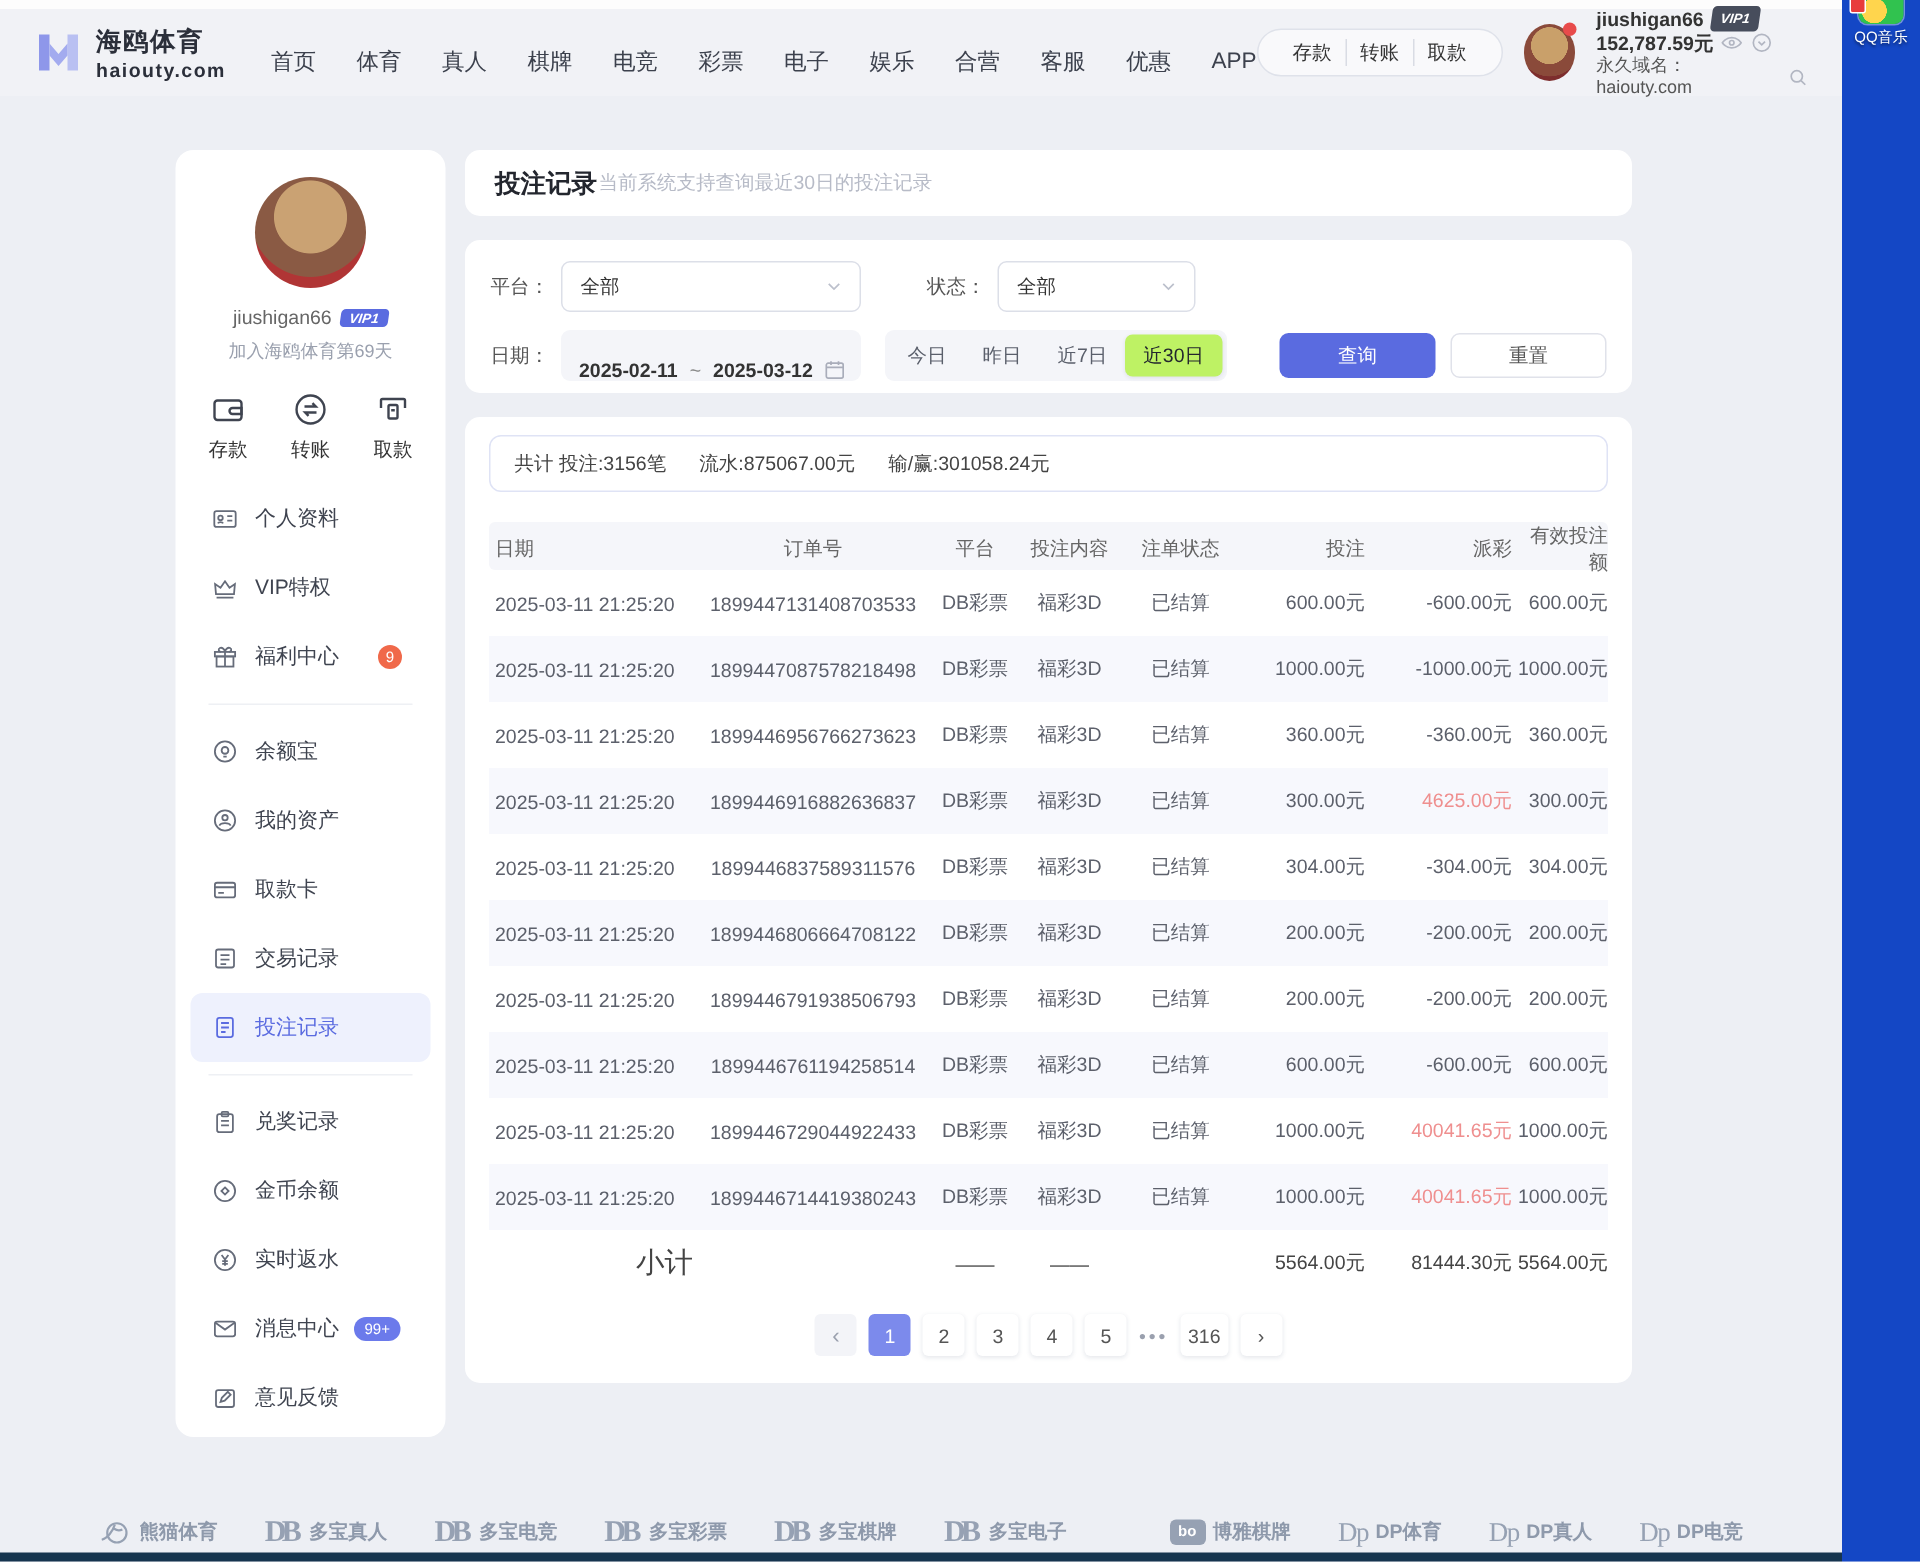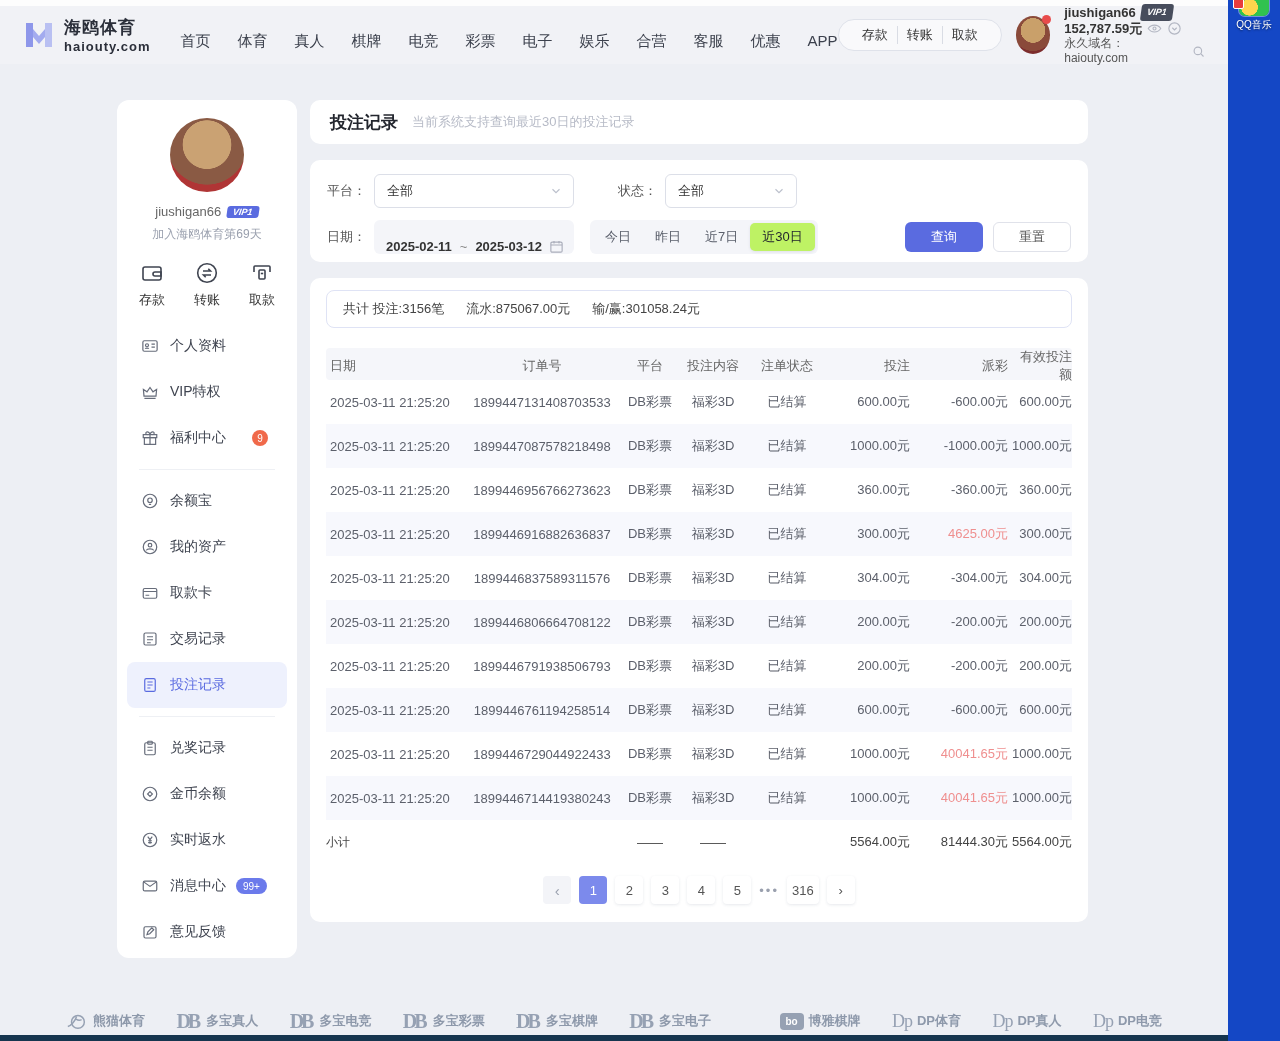--- a/index.html
+++ b/index.html
@@ -65,21 +65,21 @@
   .mi-badge-circle { margin-left:26px; width:16px; height:16px; border-radius:50%; background:#f0694a; color:#fff;
                      font-size:10px; display:flex; align-items:center; justify-content:center; }
   .mi-badge-pill { margin-left:10px; height:16px; padding:0 7px; border-radius:9px; background:#6b7aeb; color:#fff;
                    font-size:10px; display:flex; align-items:center; }
   .sb-divider { height:1px; background:#eef0f4; margin:8px 22px; }
 
   
   .card { position:absolute; background:#fff; border-radius:10px; }
   .title-card { left:310px; top:100px; width:778px; height:44px; display:flex; align-items:center; padding:0 20px; }
   .page-title { font-size:17px; font-weight:bold; color:#23262e; }
-  .page-subtitle { font-size:13px; color:#b7bbc7; margin-left:14px; }
+  .page-subtitle { font-size:13px; color:#b7bbc7; margin-left:1px; }
 
   .filter-card { left:310px; top:160px; width:778px; height:102px; padding:14px 17px; }
   .f-row { display:flex; align-items:center; height:34px; }
   .f-row + .f-row { margin-top:12px; }
   .f-label { font-size:13px; color:#555; margin-right:8px; white-space:nowrap; }
   .select { display:flex; align-items:center; justify-content:space-between; border:1px solid #dcdfe8; border-radius:6px;
             background:#fff; height:34px; padding:0 10px 0 12px; cursor:pointer; }
   .select-platform { width:200px; }
   .select-status { width:132px; margin-left:0; }
   .select .sel-val { font-size:13px; color:#333; }
@@ -88,42 +88,42 @@
   .date-box { display:flex; align-items:flex-end; background:#f4f5f9; border-radius:6px; height:34px; width:200px;
               padding:0 10px 0 12px; cursor:pointer; }
   .date-val { font-size:13px; font-weight:bold; color:#333; }
   .date-sep { font-size:13px; color:#888; margin:0 8px; }
   .cal-icon { margin-left:auto; width:15px; height:15px; color:#a9adba; display:flex; }
   .ranges { display:flex; align-items:center; background:#f4f5f9; border-radius:6px; height:34px; margin-left:16px; padding:0 3px; }
   .range-btn { font-size:13px; color:#5a5f6b; padding:5px 12px; border-radius:5px; cursor:pointer; white-space:nowrap; }
   .range-btn.active { background:#bef264; color:#23262e; box-shadow:0 1px 3px rgba(40,50,90,.10); }
   .f-spacer { flex:1; }
   .btn { height:30px; border-radius:6px; font-size:13px; display:flex; align-items:center; justify-content:center;
-         cursor:pointer; width:78px; }
+         cursor:pointer; width:104px; }
   .btn-primary { background:#5a6be0; color:#fff; }
   .btn-plain { background:#fff; color:#555; border:1px solid #e0e2ea; margin-left:10px; }
 
   .records-card { left:310px; top:278px; width:778px; height:644px; padding:12px 16px; }
   .summary-box { border:1px solid #dfe3f5; border-radius:8px; height:38px; display:flex; align-items:center;
                  padding:0 16px; gap:22px; }
   .summary-box span { font-size:13px; color:#444; }
 
   .tgrid { display:grid; grid-template-columns:136px 160px 56px 70px 78px 84px 98px 64px; align-items:center; }
   .thead { height:32px; margin-top:20px; background:#f5f6fa; border-radius:4px; }
   .thead .th { font-size:13px; color:#666; }
   .trow { height:44px; }
   .trow:nth-child(even) { background:#f7f8fd; }
   .td { font-size:13px; color:#5c606b; white-space:nowrap; }
   .c-left { text-align:left; padding-left:4px; }
   .c-center { text-align:center; }
   .c-right { text-align:right; }
   .td.win { color:#ef8f8f; }
   .subtotal-row { height:44px; }
   .subtotal-row .td { color:#444; }
-  .st-label { text-align:left; font-size:12px; color:#333; }
+  .st-label { text-align:right; font-size:19px; color:#333; }
 
   .pagination { margin-top:12px; display:flex; justify-content:center; align-items:center; gap:8px; }
   .pg { min-width:28px; height:28px; border-radius:4px; background:#fff; box-shadow:0 1px 3px rgba(60,70,110,.12);
         display:flex; align-items:center; justify-content:center; font-size:13px; color:#555; cursor:pointer; padding:0 5px; }
   .pg.active { background:#7c8aec; color:#fff; box-shadow:none; }
   .pg.nav-btn { background:#f3f4f8; color:#9aa0ae; box-shadow:none; font-size:15px; }
   .pg.nav-next { background:#fff; color:#555; box-shadow:0 1px 3px rgba(60,70,110,.12); }
   .pg-ellipsis { font-size:13px; color:#9aa0ae; letter-spacing:2px; }
 
   

